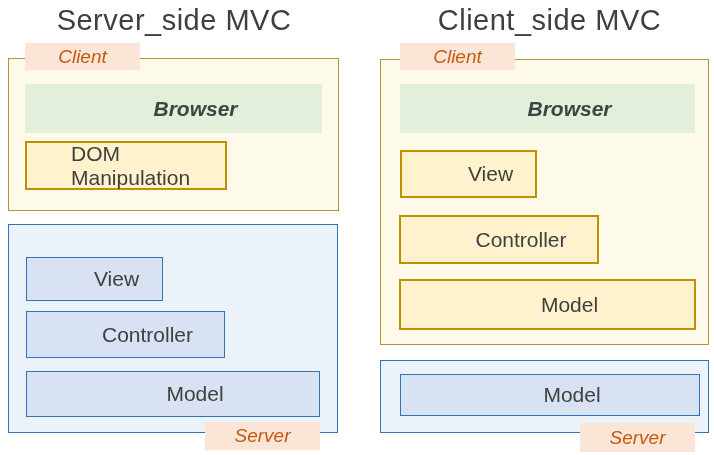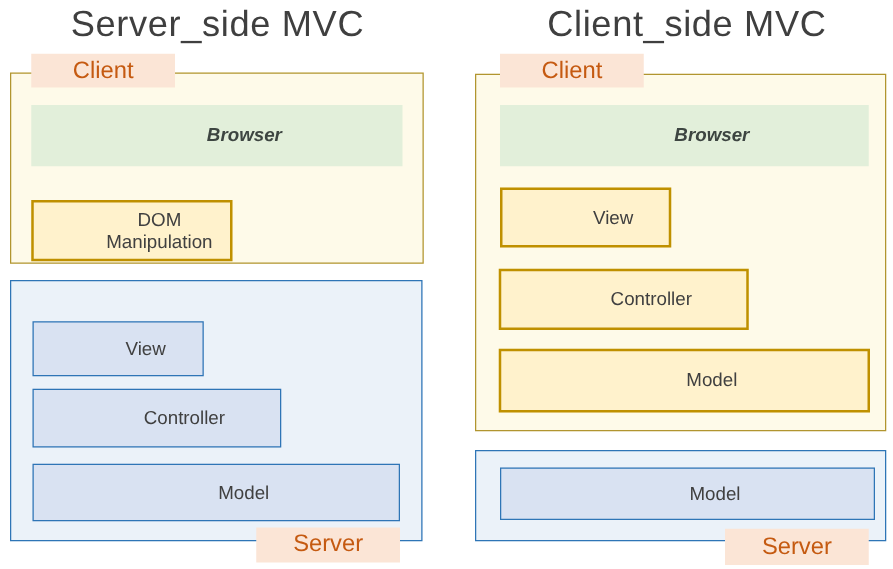--- a/index.html
+++ b/index.html
@@ -21,50 +21,51 @@
   .panel-yellow{
     background:#fefae9;
     border:1px solid #b1952f;
   }
   .panel-blue{
     background:#ebf2f9;
     border:1.5px solid #2e75b6;
   }
   .box{
     display:flex;align-items:center;justify-content:center;
-    font-size:15px;color:#404040;padding-left:44px;
+    font-size:21px;color:#404040;padding-left:44px;
   }
   .box-green{background:#e2efda;border:none;}
   .box-green .lbl{font-weight:bold;font-style:italic;color:#3d4541;}
   .box-yellow{background:#fff2cc;border:2px solid #bf9000;}
   .box-blue{background:#d9e2f2;border:1.5px solid #2e75b6;}
   .badge{
     display:flex;align-items:center;justify-content:center;
     background:#fbe5d6;
     color:#c55a11;
     font-size:19px;
     z-index:5;
+    font-style:italic;
   }
 </style>
 </head>
 <body>
 
 <div class="canvas">
 
   <div class="abs title" style="left:8px;top:4px;width:332px;">Server_side MVC</div>
 
   <div class="abs panel-yellow" style="left:8px;top:58px;width:331px;height:153px;"></div>
 
   <div class="abs badge" style="left:25px;top:43px;width:115px;height:27px;">Client</div>
 
   <div class="abs box box-green" style="left:25px;top:84px;width:297px;height:49px;">
     <span class="lbl">Browser</span>
   </div>
 
-  <div class="abs box box-yellow" style="left:25px;top:160px;width:161px;height:49px;text-align:center;">
+  <div class="abs box box-yellow" style="left:25px;top:141px;width:202px;height:49px;">
     <span>DOM Manipulation</span>
   </div>
 
   <div class="abs panel-blue" style="left:8px;top:224px;width:330px;height:209px;"></div>
 
   <div class="abs box box-blue" style="left:26px;top:257px;width:137px;height:44px;">
     <span>View</span>
   </div>
 
   <div class="abs box box-blue" style="left:26px;top:311px;width:199px;height:47px;">

